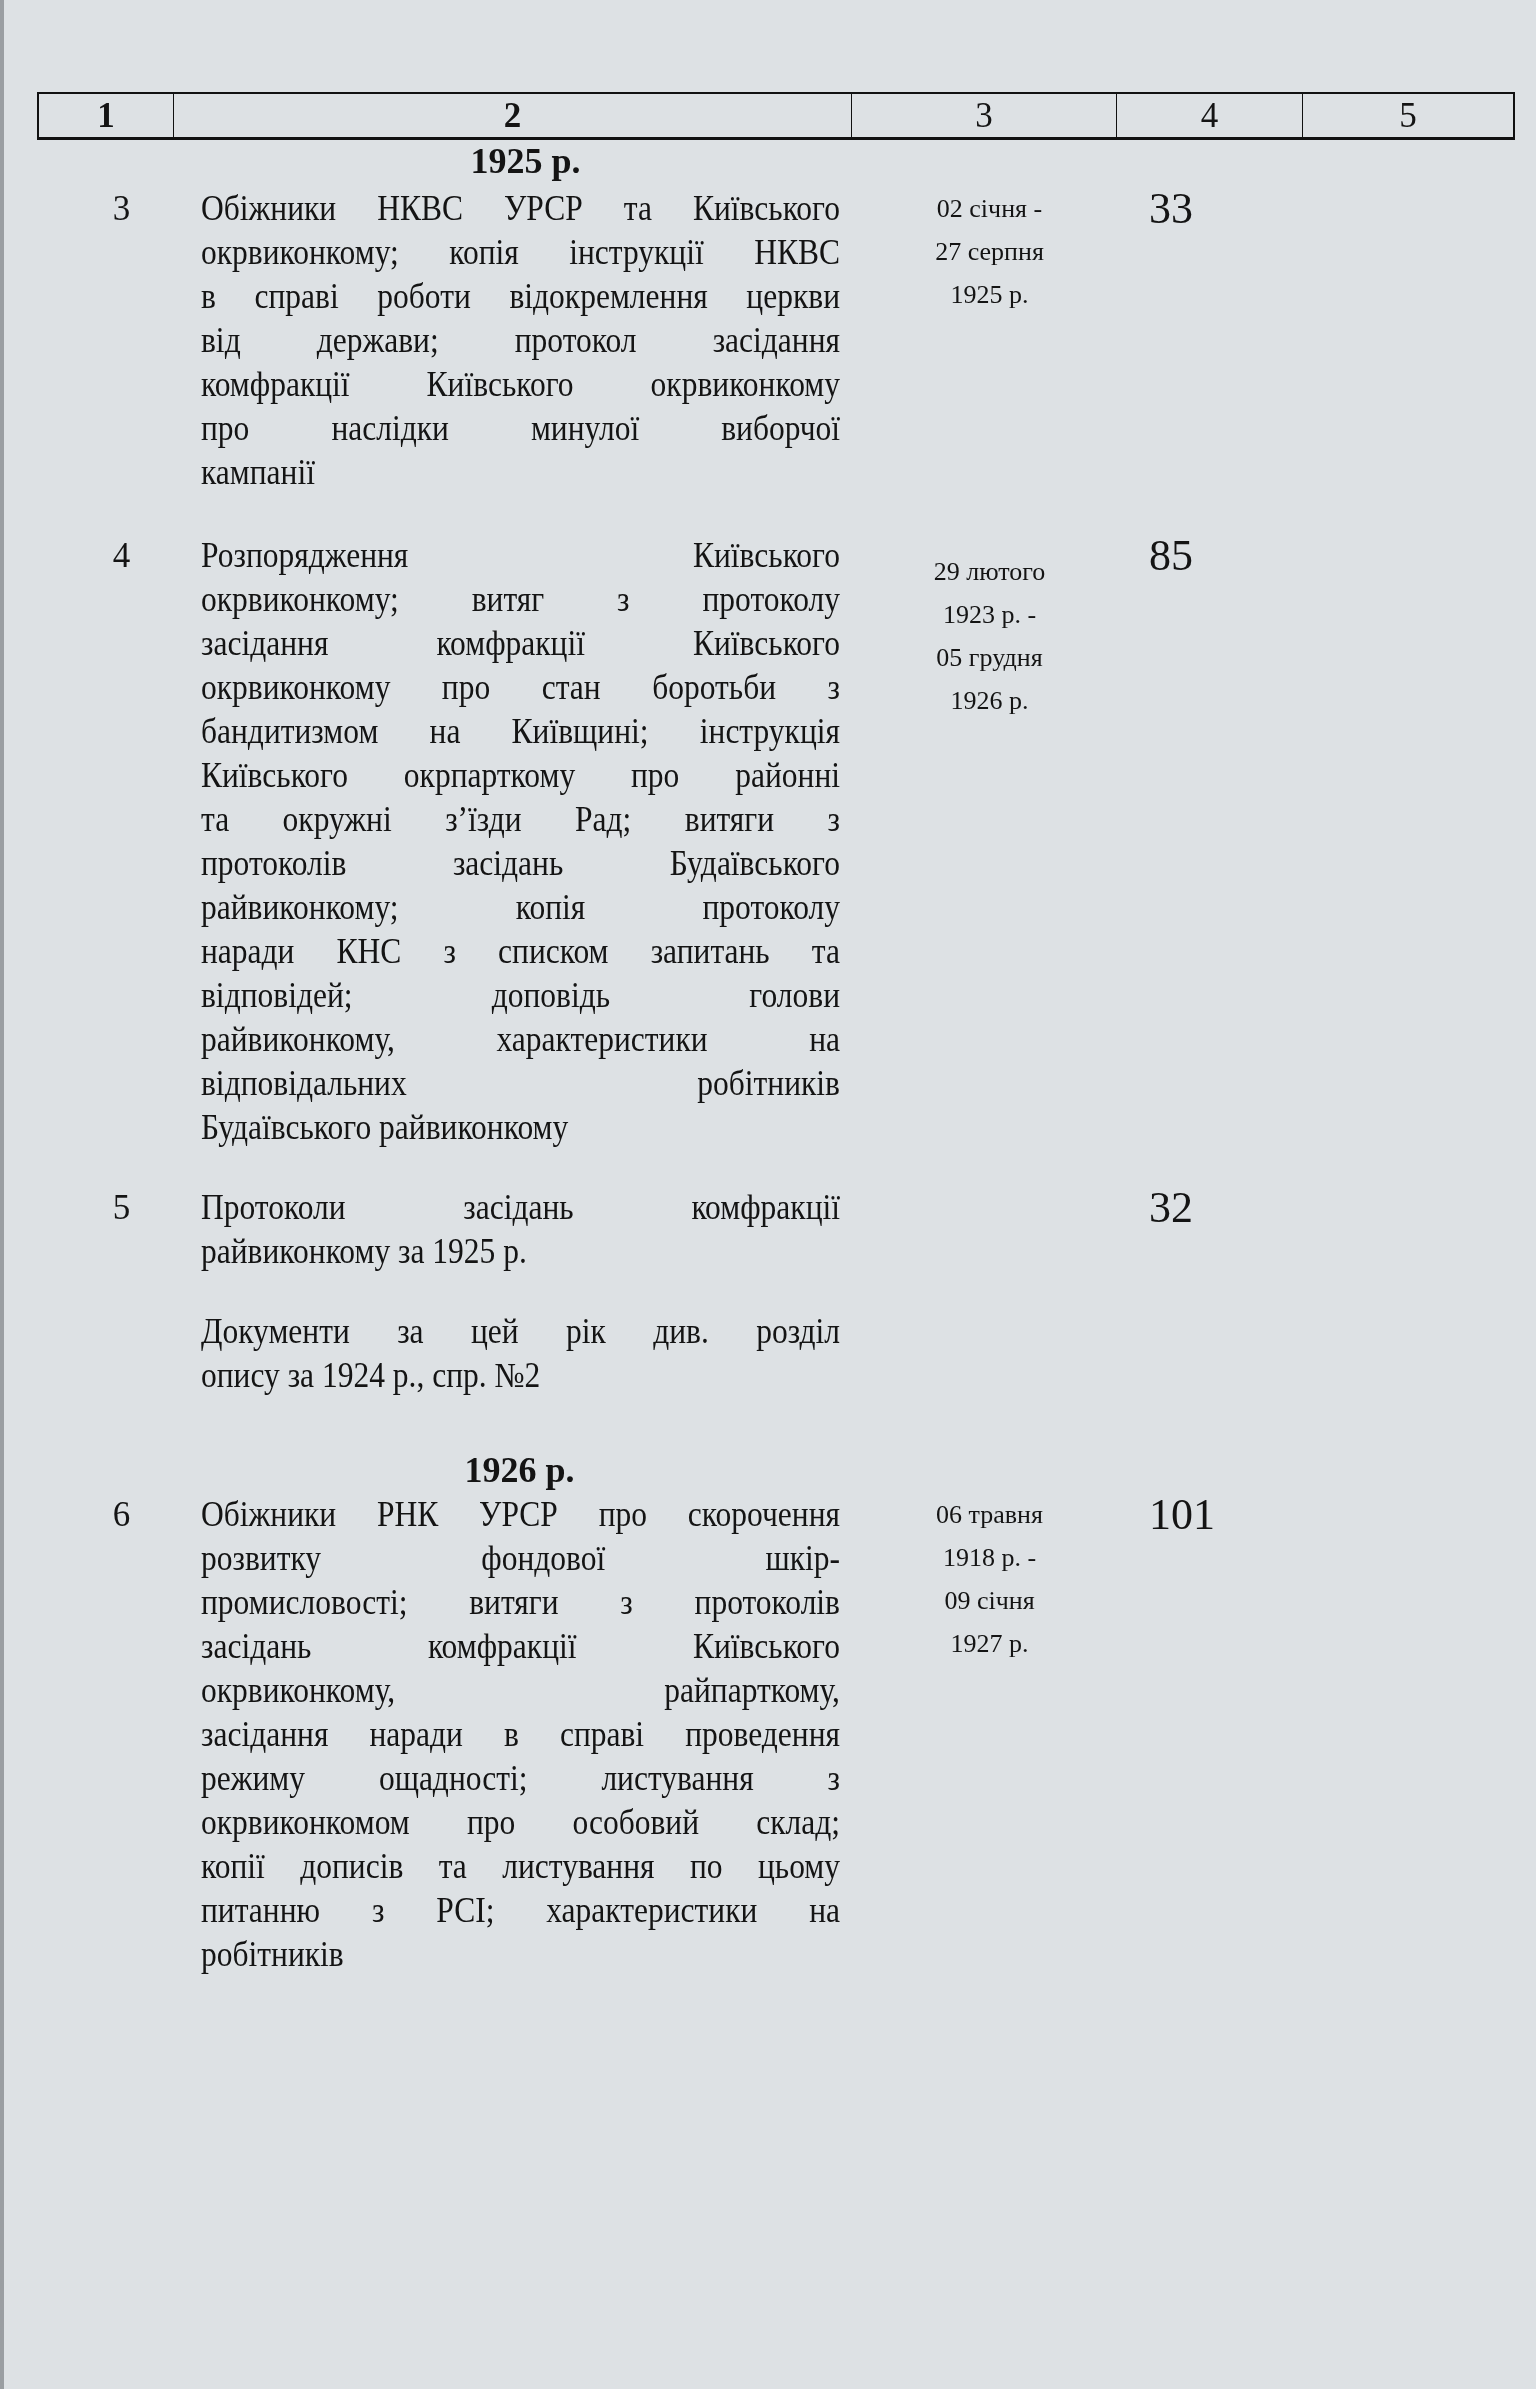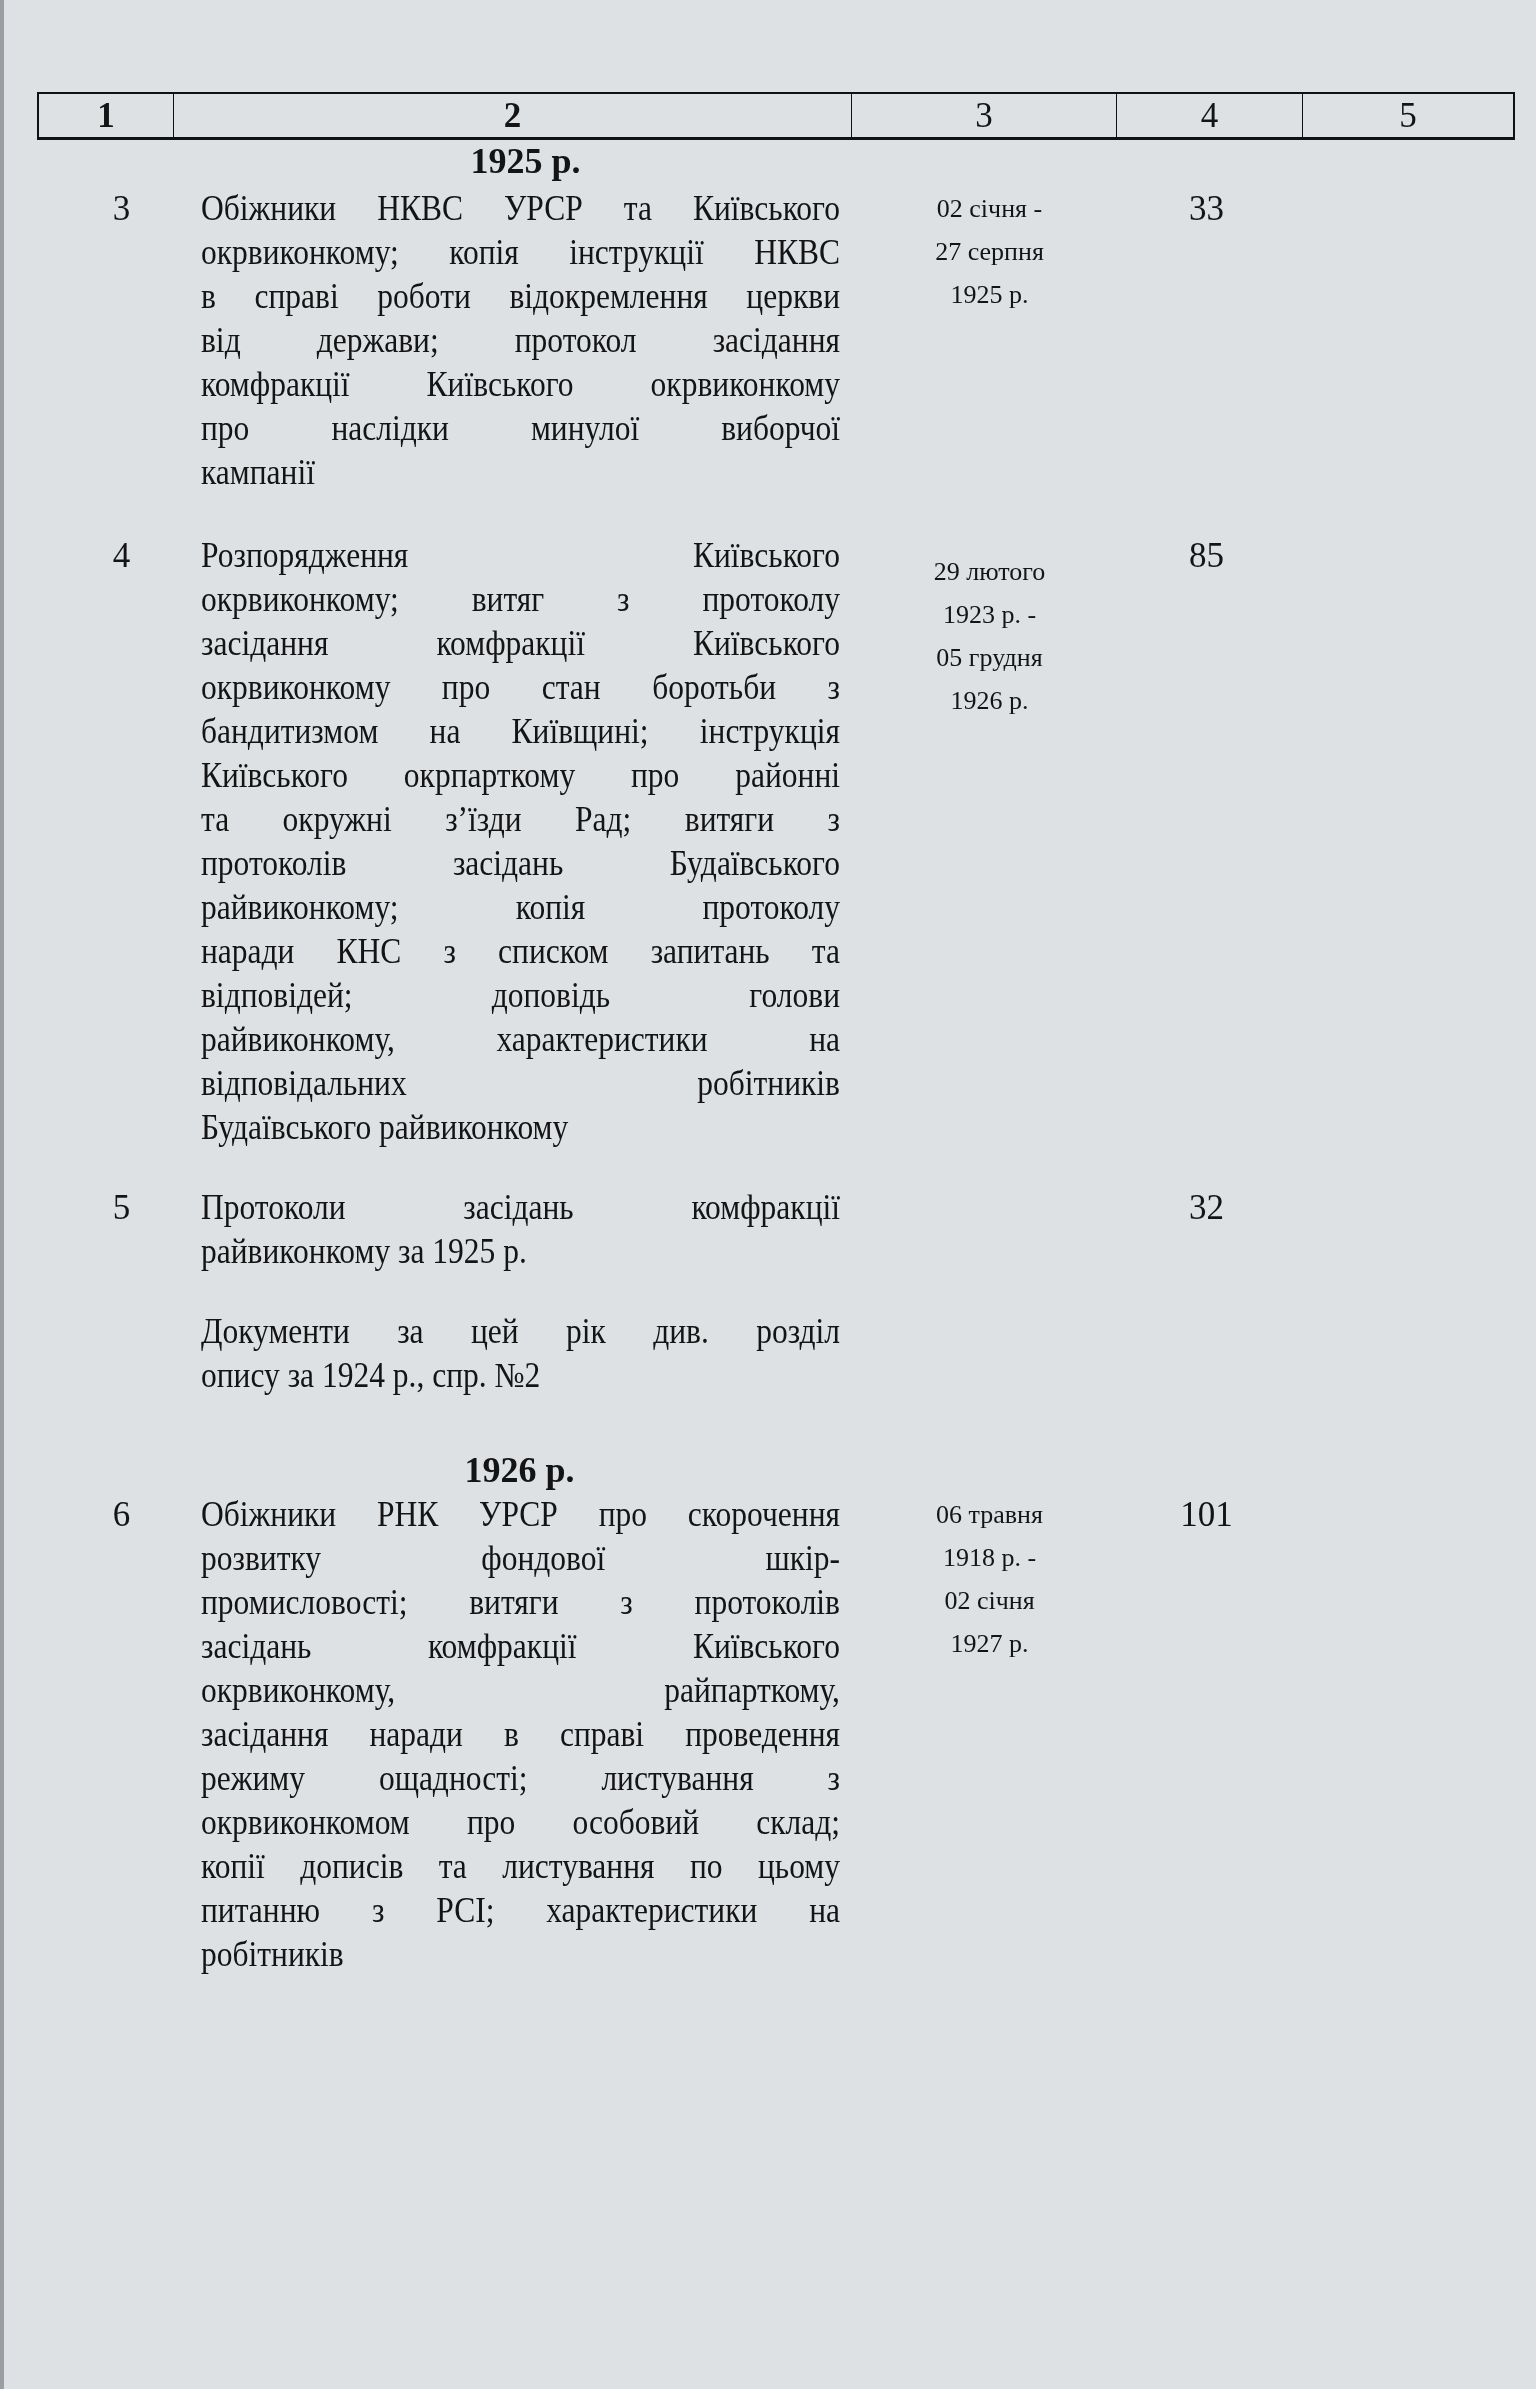--- a/index.html
+++ b/index.html
@@ -64,22 +64,21 @@
     letter-spacing: 0px;
   }
   .entry-dates {
     position: absolute; left: 888px; width: 203px;
     font-size: 26px; line-height: 43px;
     text-align: center;
   }
   .entry-dates span { display: block; }
   .entry-count {
     position: absolute; left: 1149px; width: 115px;
-    font-size: 35px; line-height: 43px;
-    text-align: center;
+    font-size: 44px; line-height: 43px;
   }
   .note {
     position: absolute; left: 201px;
     font-size: 35px; line-height: 44px;
     text-align: justify;
     transform: scaleX(0.9);
     transform-origin: left top;
     width: 710px;
   }
   .desc-line { display: block; text-align: justify; text-align-last: justify; }
@@ -166,17 +165,17 @@
   <span class="desc-line">засідання наради в справі проведення</span>
   <span class="desc-line">режиму ощадності; листування з</span>
   <span class="desc-line">окрвиконкомом про особовий склад;</span>
   <span class="desc-line">копії дописів та листування по цьому</span>
   <span class="desc-line">питанню з РСІ; характеристики на</span>
   <span class="desc-line last">робітників</span>
 </div>
 <div class="entry-dates" style="top:1493px;">
   <span>06 травня</span>
   <span>1918 р. -</span>
-  <span>02 січня</span>
+  <span>09 січня</span>
   <span>1927 р.</span>
 </div>
 <div class="entry-count" style="top:1493px;">101</div>
 
 
 </body></html>

